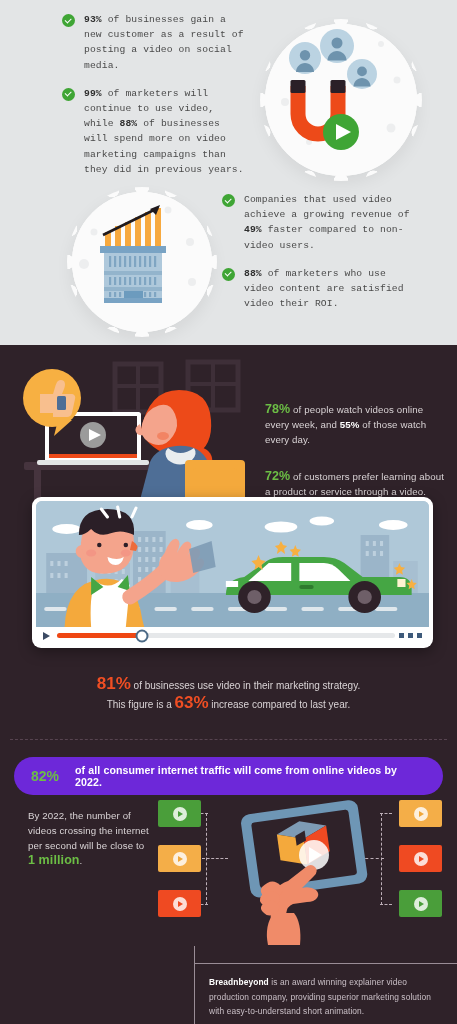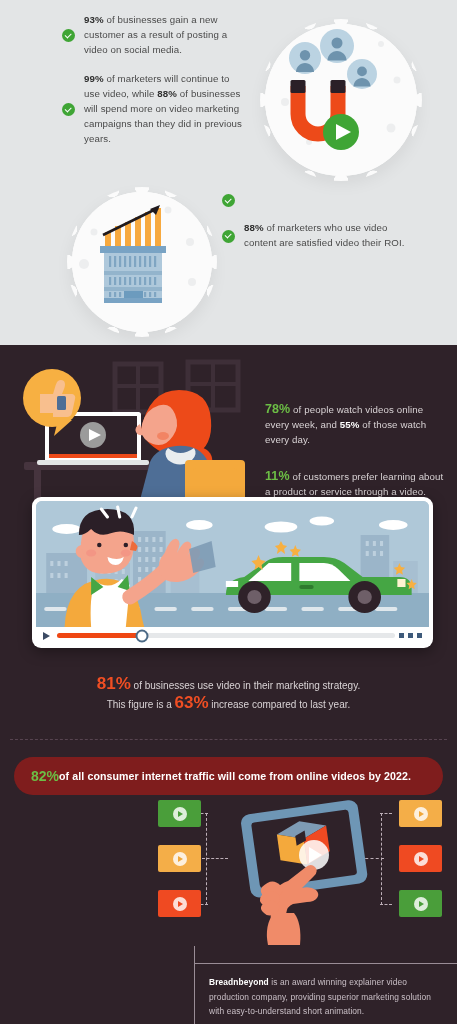--- a/index.html
+++ b/index.html
@@ -7,21 +7,21 @@
     width:457px;height:1024px;overflow:hidden;
     font-family:"Liberation Sans","DejaVu Sans",sans-serif;
     background:#E3E5E6;
   }
   .page{position:relative;width:457px;height:1024px;}
 
   
   .light-sec{position:absolute;left:0;top:0;width:457px;height:345px;background:#E3E5E6;}
 
   .bullet-list{position:absolute;}
-  .bullet{position:relative;display:flex;align-items:center;margin-bottom:13px;}
+  .bullet{position:relative;display:flex;align-items:flex-start;margin-bottom:13px;font-family:Liberation Mono, monospace;}
   .check-icon{flex:0 0 auto;width:13px;height:13px;border-radius:50%;background:#3FA535;
     position:relative;margin-top:2px;}
   .check-icon::after{content:"";position:absolute;left:3.2px;top:3.6px;width:5px;height:2.6px;
     border-left:1.7px solid #fff;border-bottom:1.7px solid #fff;transform:rotate(-45deg);}
   .btxt{margin-left:9px;font-size:9.7px;line-height:15.2px;color:#4A4A4A;letter-spacing:.1px;}
   .btxt b{color:#2E2E2E;font-weight:bold;}
 
   
   .blob{position:absolute;border-radius:50%;background:#FBFBFB;
     box-shadow:0 6px 18px rgba(0,0,0,.07);}
@@ -68,22 +68,22 @@
   .knob{position:absolute;top:50%;width:9px;height:9px;border-radius:50%;background:#fff;
     border:2.2px solid #4C6A86;transform:translate(-50%,-50%);}
   .sq{width:5px;height:5px;background:#3E5A7A;margin-left:4px;}
 
   .center-line{text-align:center;font-size:10px;line-height:17px;color:#D9D3D5;}
   .pct-o{color:#F04E23;font-weight:bold;font-size:17px;}
 
   .divider{position:absolute;left:10px;width:437px;height:0;
     border-top:1.6px dashed #574450;}
 
-  .banner{position:absolute;background:#7f1d1d;border-radius:19px;display:flex;align-items:center;
-    padding:0 17px;}
+  .banner{position:absolute;background:#6d28d9;border-radius:19px;display:flex;align-items:center;
+    padding:0 17px;gap:16px;}
   .banner-txt{font-size:10.6px;font-weight:bold;color:#FFFFFF;letter-spacing:.1px;}
   .banner-pct{color:#6CBE45;font-weight:bold;font-size:14px;}
 
   
   .thumb{position:absolute;width:43px;height:27px;border-radius:2px;
     display:flex;align-items:center;justify-content:center;}
   .thumb-play{width:14px;height:14px;border-radius:50%;background:rgba(255,255,255,.82);
     display:flex;align-items:center;justify-content:center;}
   .thumb-play::after{content:"";width:0;height:0;border-left:5px solid #fff;
     border-top:3.2px solid transparent;border-bottom:3.2px solid transparent;margin-left:2px;}
@@ -217,20 +217,21 @@
               <rect x="82" y="100" width="2.2" height="5"></rect>
           </g>
           <rect x="52" y="99" width="19" height="7" fill="#6C9BBE"></rect>
         </svg>
       </div>
     </div>
 
     <div class="bullet-list" style="left:222px;top:192px;width:190px;">
         <div class="bullet">
           <span class="check-icon"></span>
+          <span class="btxt"><span>Companies that used video achieve a growing revenue of </span><b>49%</b><span> faster compared to non-video users.</span></span>
         </div>
         <div class="bullet">
           <span class="check-icon"></span>
           <span class="btxt"><b>88%</b><span> of marketers who use video content are satisfied video their ROI.</span></span>
         </div>
       </div>
   </div>
 
   <div class="dark-sec">
 
@@ -272,21 +273,21 @@
         <path d="M158 98 q12 10 26 0 q4 6 -2 12 q-12 9 -24 0 q-5 -7 0 -12 z" fill="#E9EDEF"></path>
 
         <rect x="175" y="110" width="60" height="42" rx="4" fill="#F4A93C"></rect>
         <rect x="183" y="118" width="44" height="28" rx="3" fill="#F4A93C"></rect>
         <rect x="201" y="146" width="6" height="30" fill="#F4A93C"></rect>
       </svg>
     </div>
 
     <div id="viewer-paras" style="position:absolute;left:265px;top:15px;width:180px;margin-top:42px;">
         <div class="dk-txt" style="margin-bottom: 22px;"><span class="pct-g">78%</span><span> of people watch videos online every week, and </span><span class="pct-w">55%</span><span> of those watch every day.</span></div>
-        <div class="dk-txt" style="margin-bottom: 22px;"><span class="pct-g">11%</span><span> of customers prefer learning about a product or service through a video.</span></div>
+        <div class="dk-txt" style="margin-bottom: 22px;"><span class="pct-g">72%</span><span> of customers prefer learning about a product or service through a video.</span></div>
       </div>
 
     <div class="player" style="left:32px;top:152px;width:393px;">
       <div class="screen">
         <svg viewBox="0 0 385 126" width="100%" height="126" preserveAspectRatio="none">
           <rect x="0" y="0" width="385" height="126" fill="#AFC8D8"></rect>
 
           <rect x="10" y="52" width="40" height="40" fill="#9BB5C9"></rect>
           <rect x="95" y="30" width="32" height="62" fill="#9BB5C9"></rect>
           <rect x="58" y="62" width="34" height="30" fill="#A7BFD1"></rect>
@@ -416,20 +417,21 @@
         <div class="center-line"><span>This figure is a </span><span class="pct-o">63%</span><span> increase compared to last year.</span></div>
       </div>
 
     <div class="divider" style="top:394px;"></div>
 
     <div class="banner" style="left:14px;top:412px;width:429px;height:38px;box-sizing:border-box;">
       <span class="banner-pct">82%</span>
       <span class="banner-txt"> of all consumer internet traffic will come from online videos by 2022.</span>
     </div>
 
+    <div id="traffic-para" class="dk-txt" style="position:absolute;left:28px;top:463px;width:125px;"><span>By 2022, the number of videos crossing the internet per second will be close to </span><span class="pct-g">1 million</span><span>.</span></div>
 
     <div id="thumbs-left"></div>
 
     <div id="thumbs-right"></div>
 
     <div class="dashv" style="left:206px;top:468px;height:92px;"></div>
     <div class="dashh" style="left:202px;top:513px;width:26px;"></div>
     <div class="dashh" style="left:196px;top:468px;width:12px;"></div>
     <div class="dashh" style="left:196px;top:559px;width:12px;"></div>
     <div class="dashv" style="left:381px;top:468px;height:92px;"></div>

